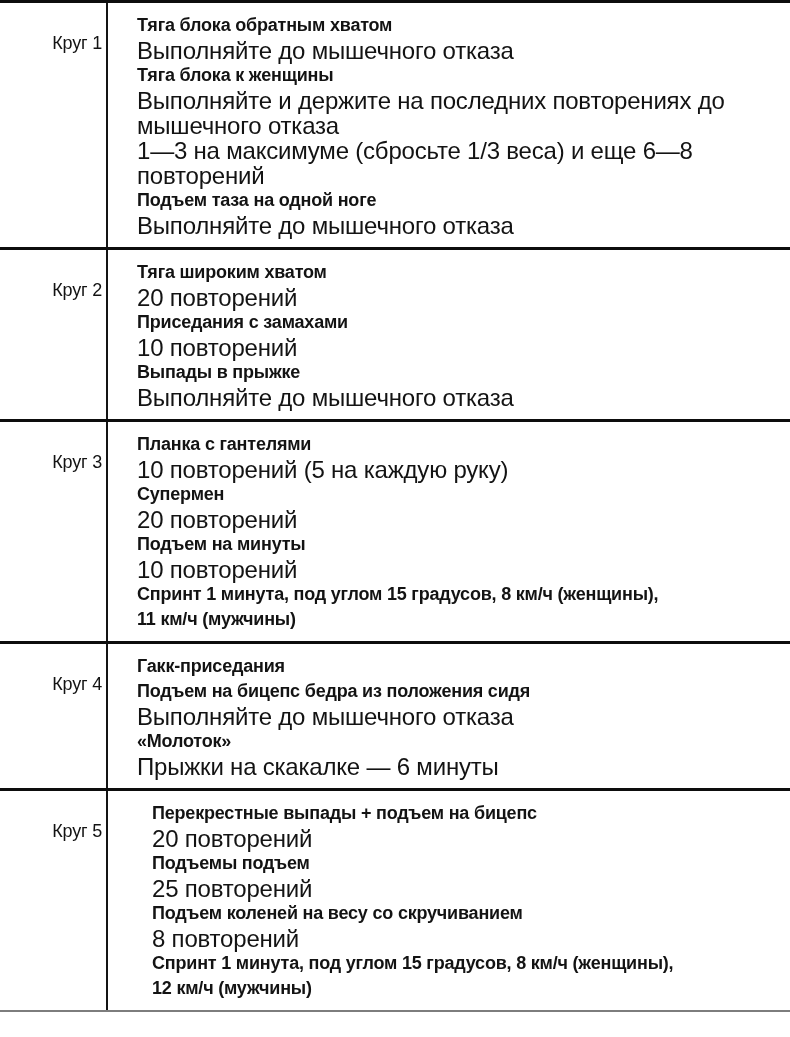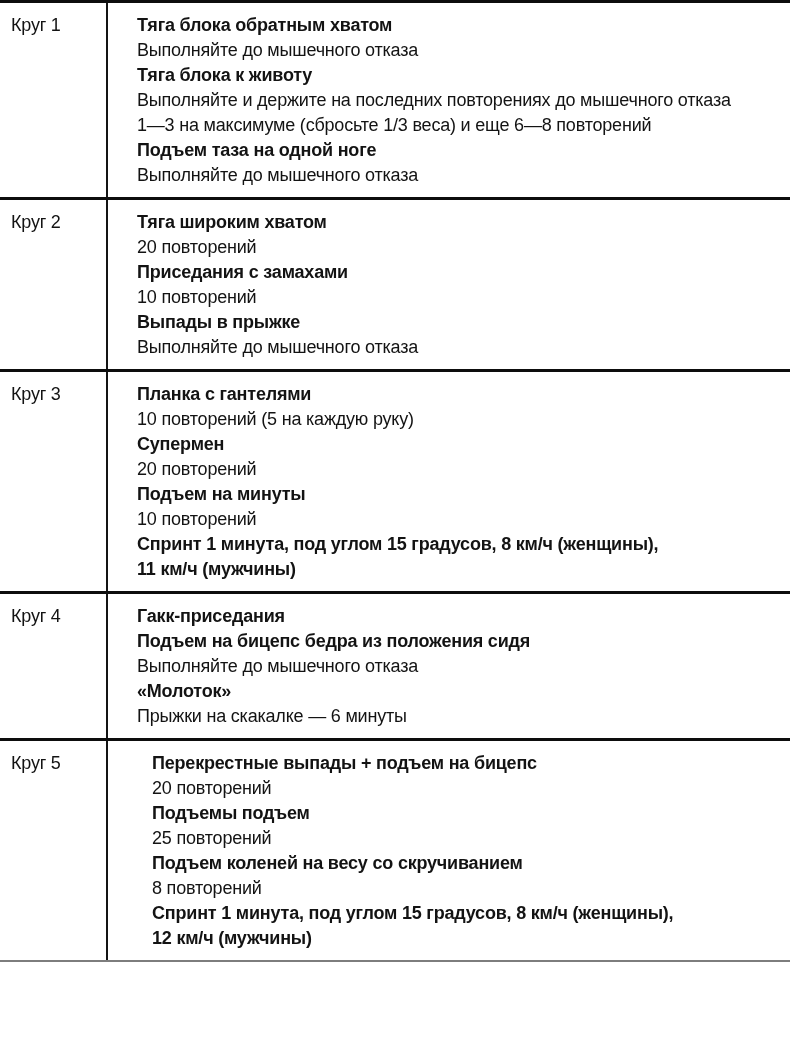--- a/index.html
+++ b/index.html
@@ -28,21 +28,22 @@
   }
   .row:last-child {
     border-bottom: 2px solid #7d7d7d;
     gap: 15px;
   }
   .label-cell {
     width: 108px;
     box-sizing: border-box;
     flex: 0 0 108px;
     border-right: 2px solid #141414;
-    padding: 10px 4px 10px 11px;
+    padding: 28px 4px 10px 11px;
+    text-align: right;
   }
   .label {
     font-size: 18px;
     line-height: 25px;
     font-weight: 400;
     letter-spacing: -0.2px;
     white-space: nowrap;
   }
   .content-cell {
     flex: 1 1 auto;
@@ -51,42 +52,42 @@
   }
   .exercise-name {
     font-weight: 700;
     font-size: 18px;
     line-height: 25px;
     letter-spacing: -0.2px;
     white-space: pre-line;
   }
   .exercise-detail {
     font-weight: 400;
-    font-size: 18px;
+    font-size: 24px;
     line-height: 25px;
     letter-spacing: -0.2px;
     white-space: pre-line;
   }
 </style>
 </head>
 <body>
 
 <div class="page">
   <div class="table" id="workout-table">
       <div class="row">
         <div class="label-cell">
           <div class="label">Круг 1</div>
         </div>
         <div class="content-cell">
           <div>
             <div class="exercise-name">Тяга блока обратным хватом</div>
             <div class="exercise-detail">Выполняйте до мышечного отказа</div>
           </div>
           <div>
-            <div class="exercise-name">Тяга блока к животу</div>
+            <div class="exercise-name">Тяга блока к женщины</div>
             <div class="exercise-detail">Выполняйте и держите на последних повторениях до мышечного отказа</div>
           </div>
           <div>
             <div class="exercise-detail">1—3 на максимуме (сбросьте 1/3 веса) и еще 6—8 повторений</div>
           </div>
           <div>
             <div class="exercise-name">Подъем таза на одной ноге</div>
             <div class="exercise-detail">Выполняйте до мышечного отказа</div>
           </div>
         </div>

